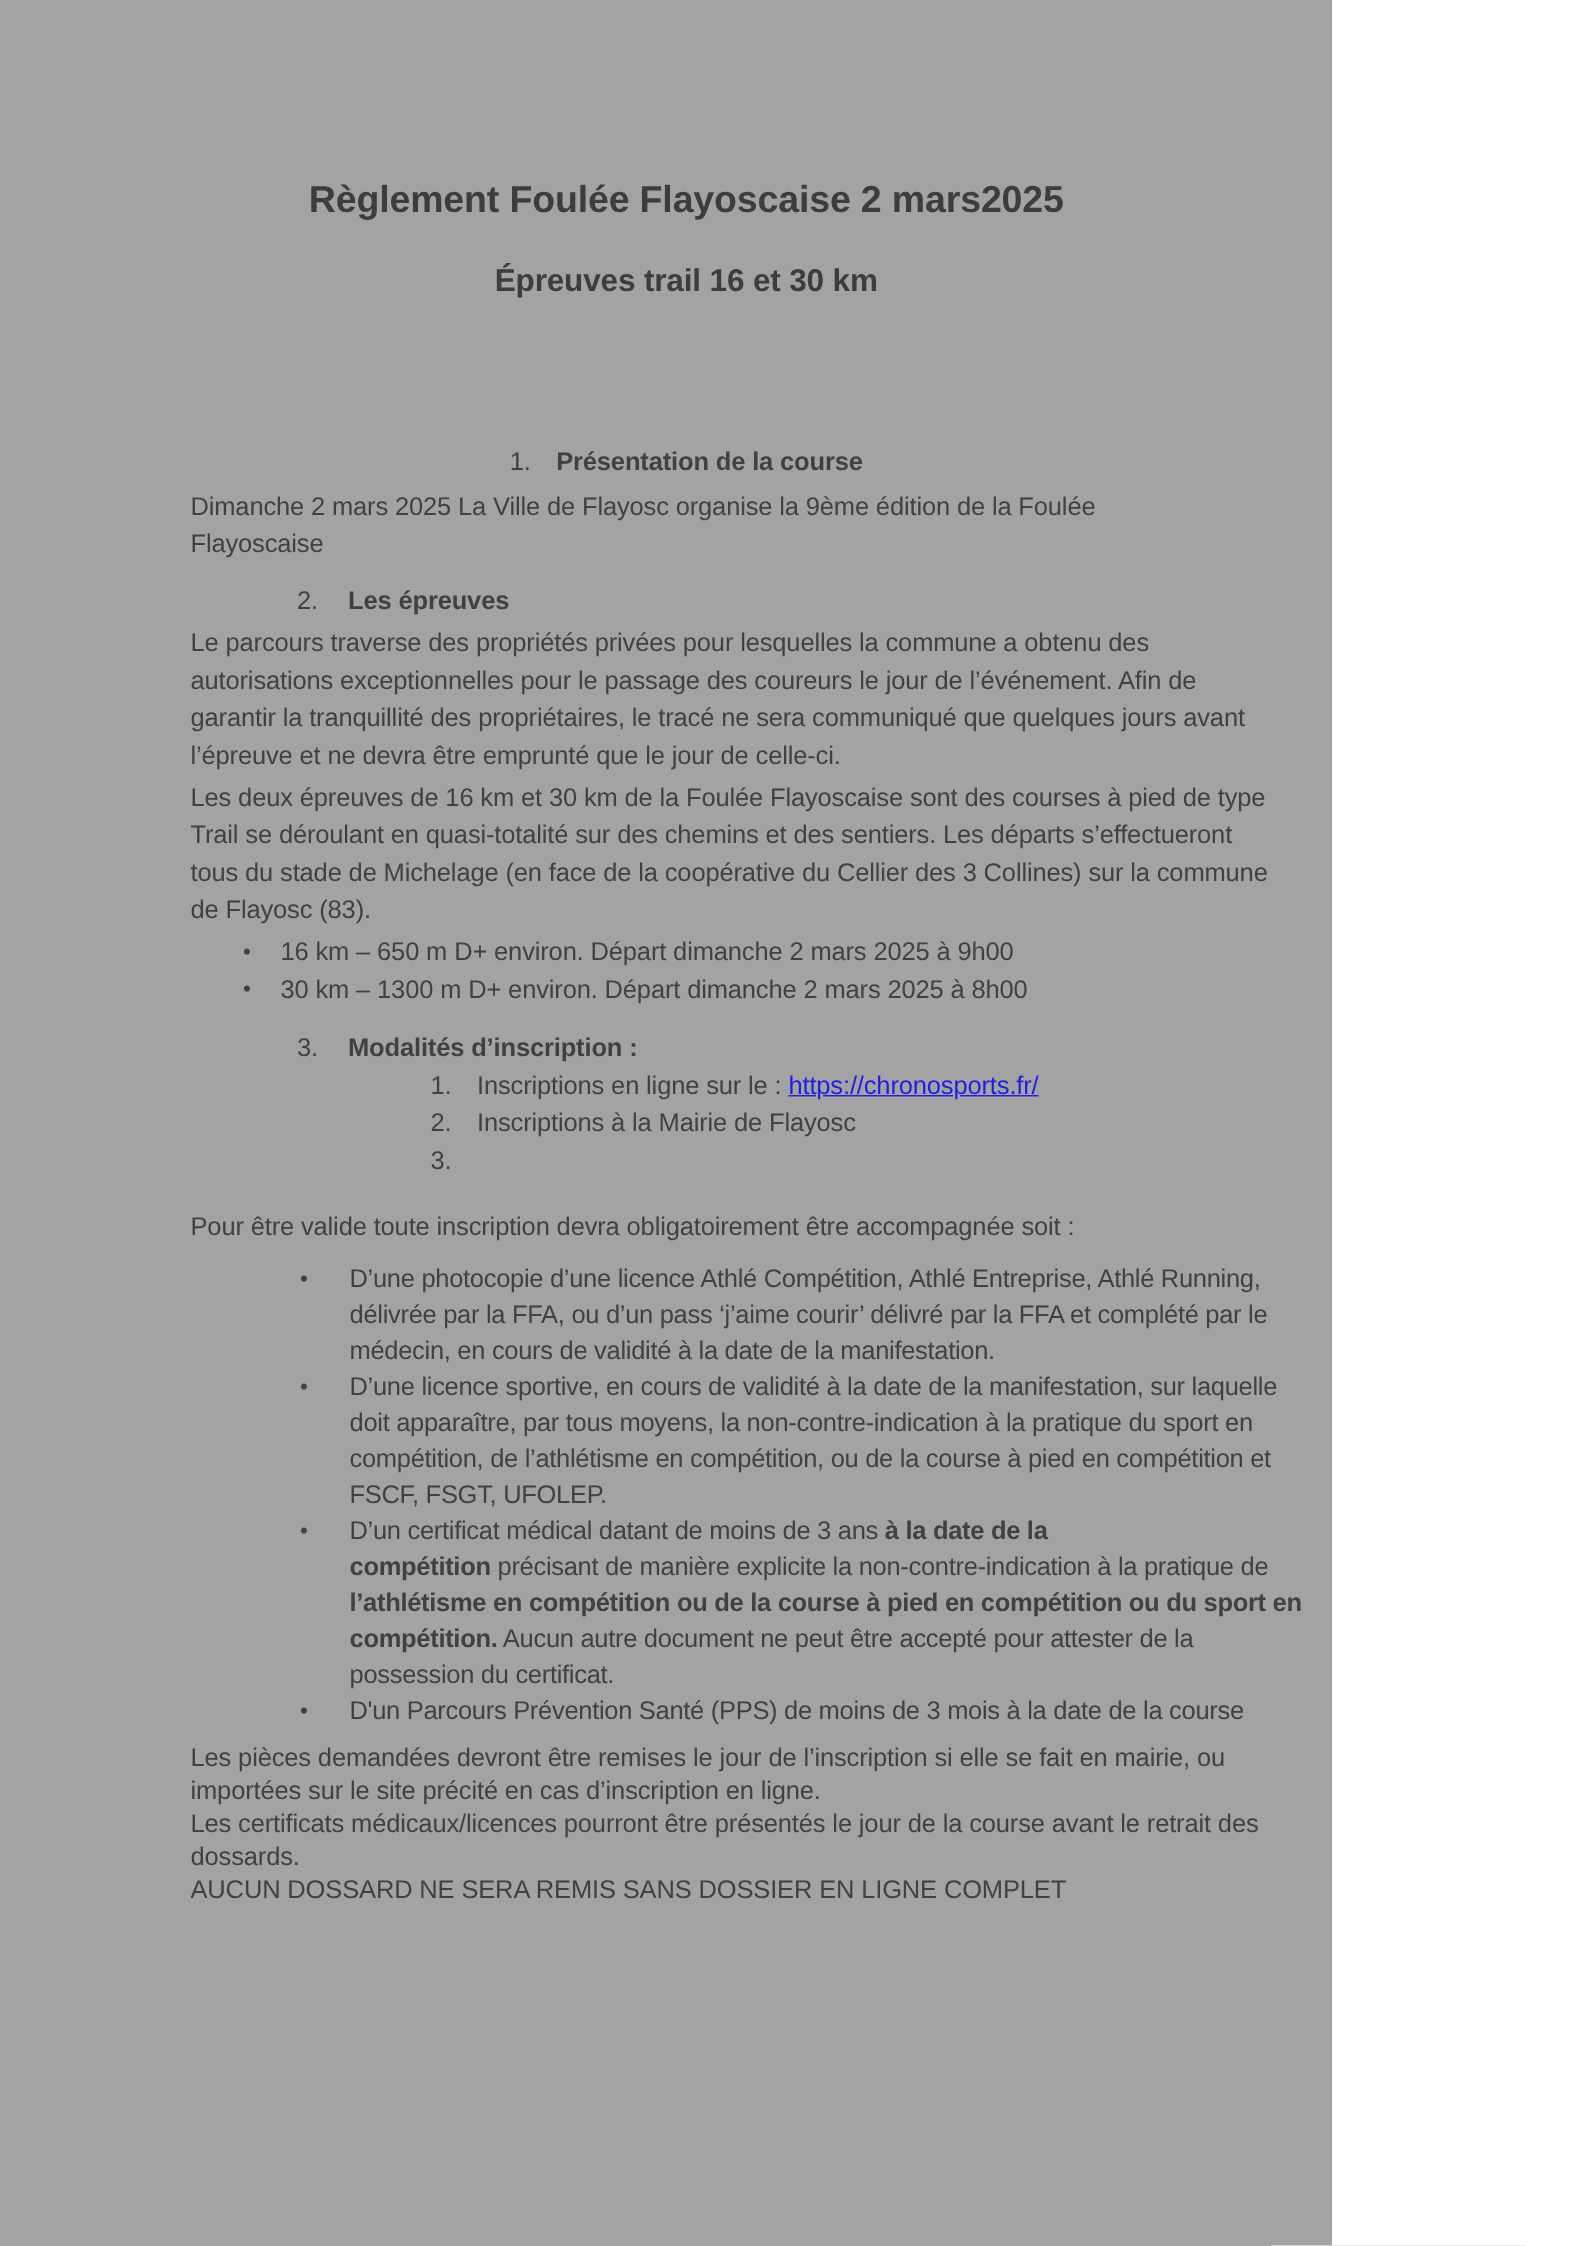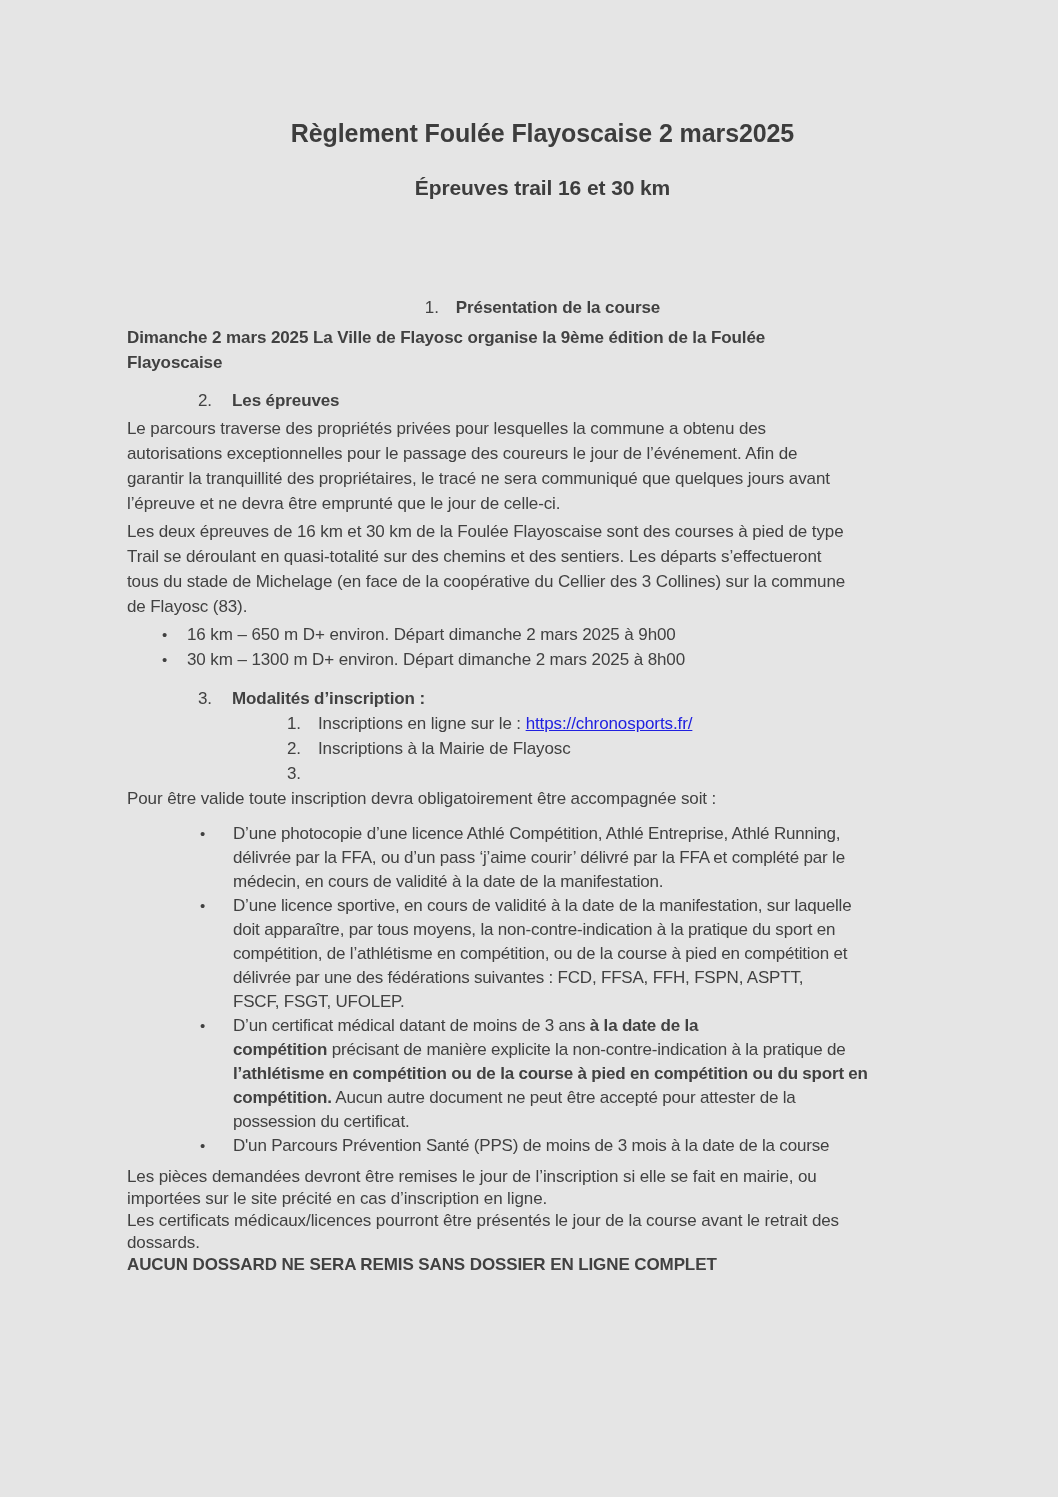--- a/index.html
+++ b/index.html
@@ -1,39 +1,39 @@
 <!DOCTYPE html>
 <html><head>
 <meta charset="utf-8">
 <style>
   * { margin:0; padding:0; box-sizing:border-box; }
   html,body { background:#ffffff; }
   .page {
-    position:relative; width:1058px; height:1497px; background:#e5e5e5;
+    position:relative; width:888px; height:1497px; background:#a3a3a3;
     font-family:"Liberation Sans", sans-serif; color:#414141;
     font-size:17px; letter-spacing:-0.1px; overflow:hidden;
   }
   .content { padding:118px 100px 0 127px; }
   .title   { text-align:center; font-size:25px; font-weight:bold; line-height:30px; color:#3d3d3d; }
   .subtitle{ text-align:center; font-size:21px; font-weight:bold; line-height:30px; margin-top:25px; color:#3d3d3d; }
 
   .h-center { display:flex; justify-content:center; margin-top:92px; line-height:25px; }
   .h-center .hnum { margin-right:17px; }
   .htext { font-weight:bold; }
 
   .num-heading { display:flex; line-height:25px; }
   .num-heading .hnum { margin-left:71px; width:34px; flex:0 0 auto; }
 
   .para { line-height:25px; }
   .ln { white-space:nowrap; }
-  .bold { font-weight:bold; }
+  .bold { font-weight:normal; }
 
   .mt3  { margin-top:3px; }
   .mt5  { margin-top:5px; }
-  .mt11 { margin-top:0; }
+  .mt11 { margin-top:19px; }
   .mt13 { margin-top:13px; }
   .mt14 { margin-top:14px; }
 
   .row { display:flex; }
   .km-list { margin-top:3px; line-height:25px; }
   .km-list .marker { margin-left:35px; width:25px; flex:0 0 auto; }
 
   .sub-list { line-height:25px; }
   .sub-list .num { margin-left:160px; width:31px; flex:0 0 auto; }
 
@@ -133,21 +133,20 @@
           <div class="ln">médecin, en cours de validité à la date de la manifestation.</div>
         </div>
       </div>
 
       <div class="row">
         <span class="marker">•</span>
         <div class="itext">
           <div class="ln">D’une licence sportive, en cours de validité à la date de la manifestation, sur laquelle</div>
           <div class="ln">doit apparaître, par tous moyens, la non-contre-indication à la pratique du sport en</div>
           <div class="ln">compétition, de l’athlétisme en compétition, ou de la course à pied en compétition et</div>
-          <div class="ln">délivrée par une des fédérations suivantes : FCD, FFSA, FFH, FSPN, ASPTT,</div>
           <div class="ln">FSCF, FSGT, UFOLEP.</div>
         </div>
       </div>
 
       <div class="row">
         <span class="marker">•</span>
         <div class="itext">
           <div class="ln"><span>D’un certificat médical datant de moins de 3 ans </span><b>à la date de la</b></div>
           <div class="ln"><b>compétition</b><span> précisant de manière explicite la non-contre-indication à la pratique de</span></div>
           <div class="ln"><b>l’athlétisme en compétition ou de la course à pied en compétition ou du sport en</b></div>

